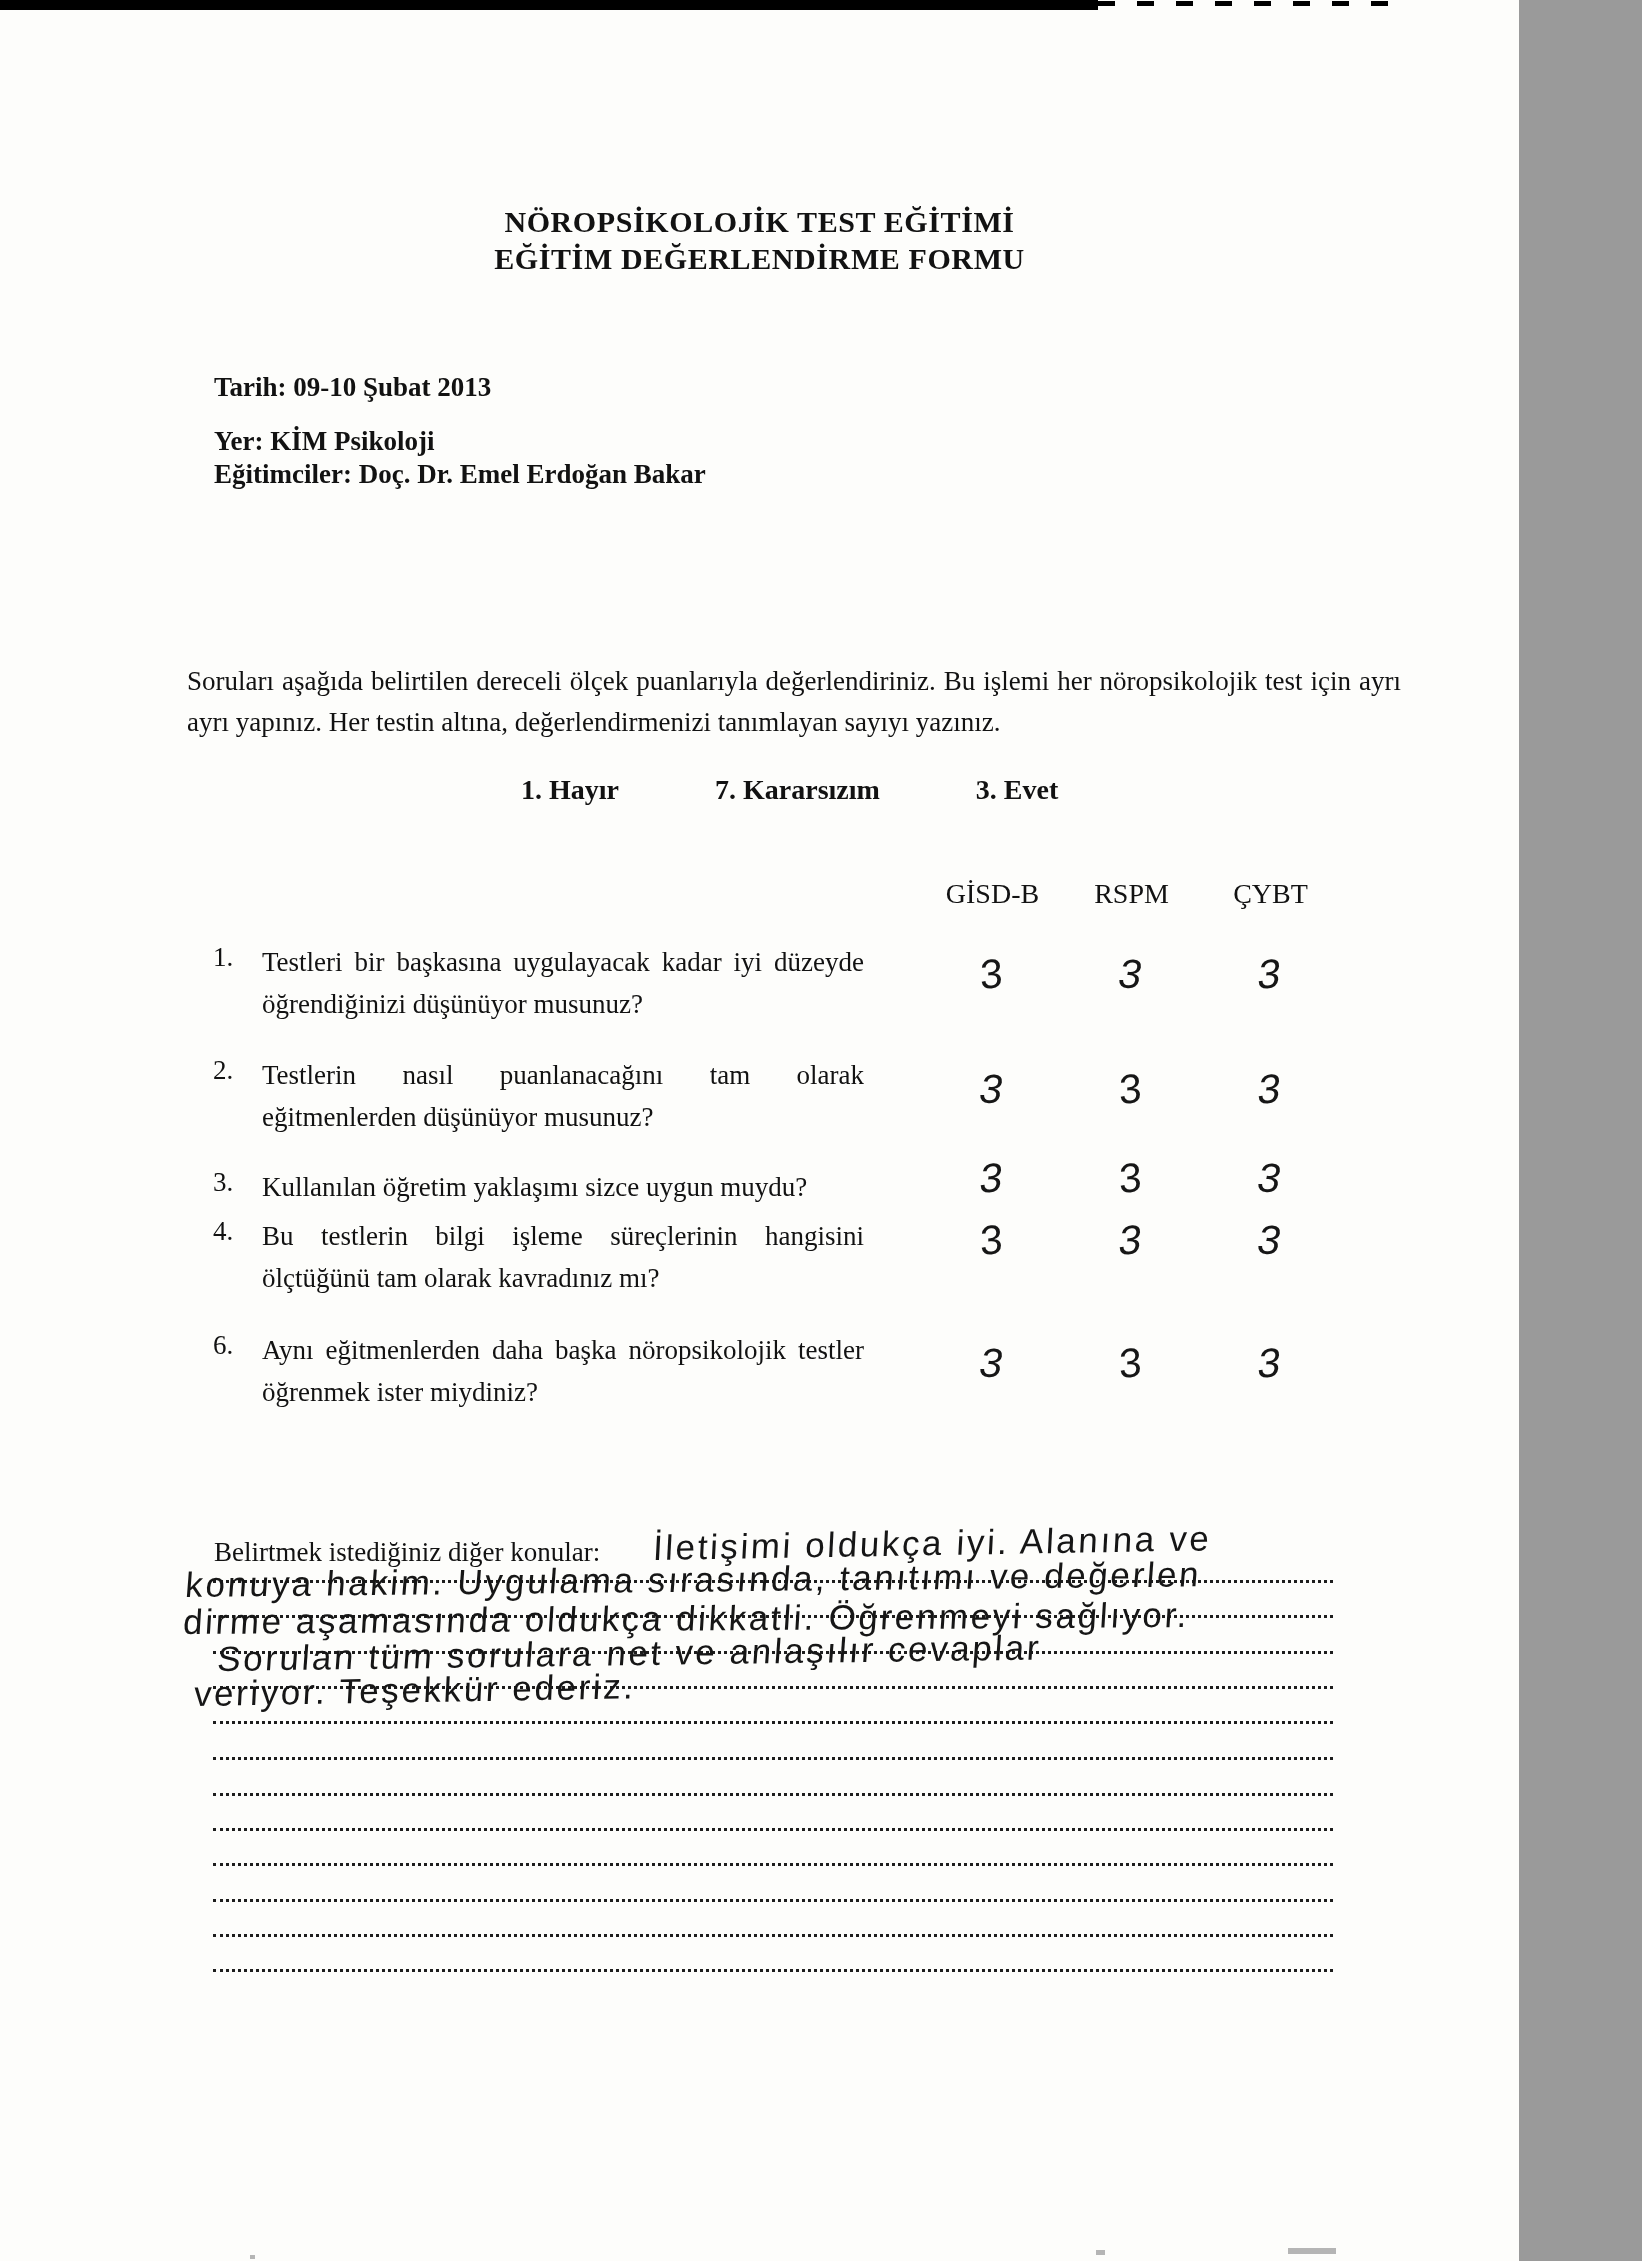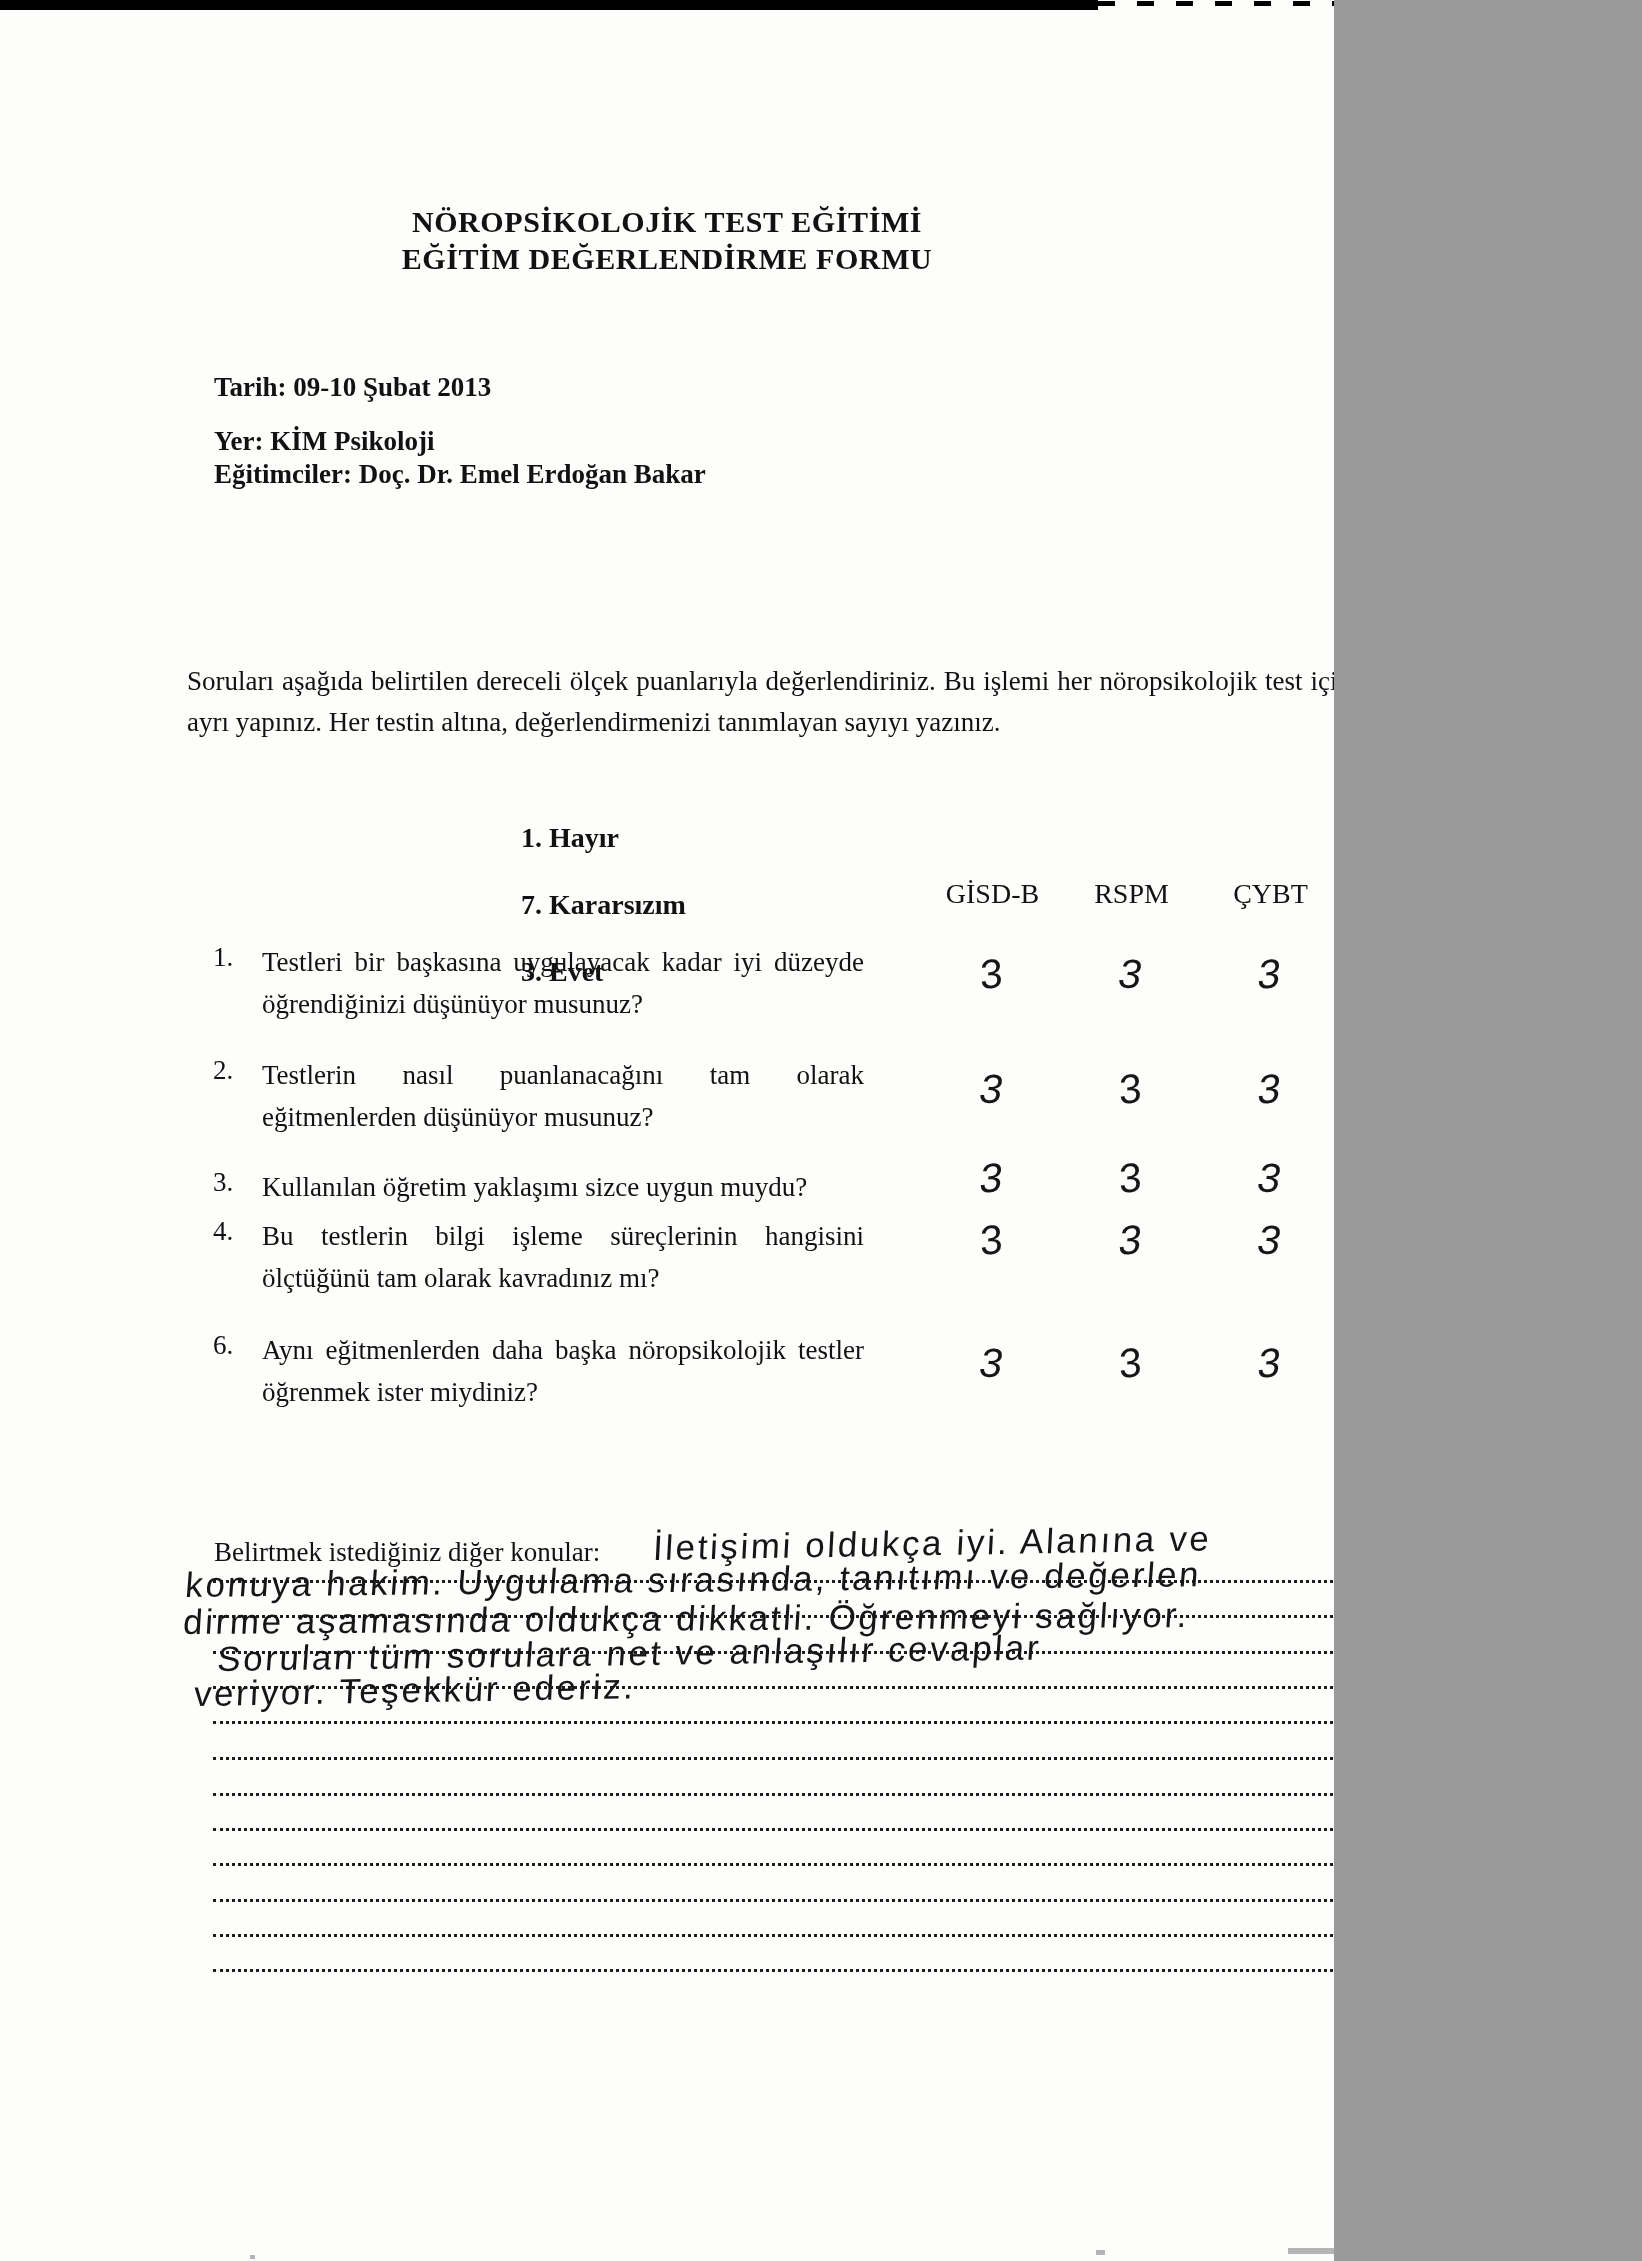--- a/index.html
+++ b/index.html
@@ -1,39 +1,39 @@
 <!DOCTYPE html>
 <html style="font-size:10.3px"><head>
 <meta charset="utf-8">
 <style>
   html,body{margin:0;padding:0;background:#9a9a9a;}
   .page{
-    position:relative;width:1334px;height:2261px;background:#fdfdfb;
+    position:relative;width:1519px;height:2261px;background:#fdfdfb;
     font-family:"Liberation Serif",serif;color:#121212;overflow:hidden;
   }
   
   .scan-bar-top{position:absolute;top:0;left:0;width:1098px;height:9.7px;background:#000;}
   .scan-bar-top2{position:absolute;top:1.3px;left:1098px;width:290px;height:4.5px;
     background:repeating-linear-gradient(90deg,#000 0 17px,transparent 17px 39px);}
   .scan-corner{position:absolute;top:0;left:1599px;width:44px;height:33px;background:#000;}
   .scan-corner-tick{position:absolute;top:39px;left:1616px;width:6.4px;height:10.3px;background:#000;}
   .speck{position:absolute;background:#b5b5b5;}
 
   .title{position:absolute;top:204px;left:0;width:100%;text-align:center;
     font-weight:bold;font-size:30px;line-height:1.22;letter-spacing:0.6px;}
 
   .meta-row{position:absolute;left:214px;font-size:27px;}
   .meta-label{font-weight:bold;text-align:right;}
   .meta-value{font-weight:bold;}
 
   .instructions{position:absolute;top:661px;left:187px;width:1214px;
     font-size:27px;line-height:1.5;text-align:justify;}
 
-  .scale{position:absolute;top:822px;left:521px;display:flex;gap:35px;
-    font-weight:bold;font-size:28px;flex-direction:column;}
+  .scale{position:absolute;top:774px;left:521px;display:flex;gap:96px;
+    font-weight:bold;font-size:28px;}
 
   .col-headers{position:absolute;top:878px;left:923px;width:417px;display:flex;
     font-size:28px;}
   .col-headers .col{flex:1;text-align:center;}
 
   .q{position:absolute;left:213px;width:1126px;display:flex;align-items:flex-start;}
   .q-num{width:49px;font-size:27px;flex:0 0 auto;}
   .q-text{width:602px;font-size:27px;line-height:1.55;text-align:justify;flex:0 0 auto;}
   .q-answers{margin-left:auto;width:417px;display:flex;}
   .q-answers .ans{flex:1;text-align:center;}

